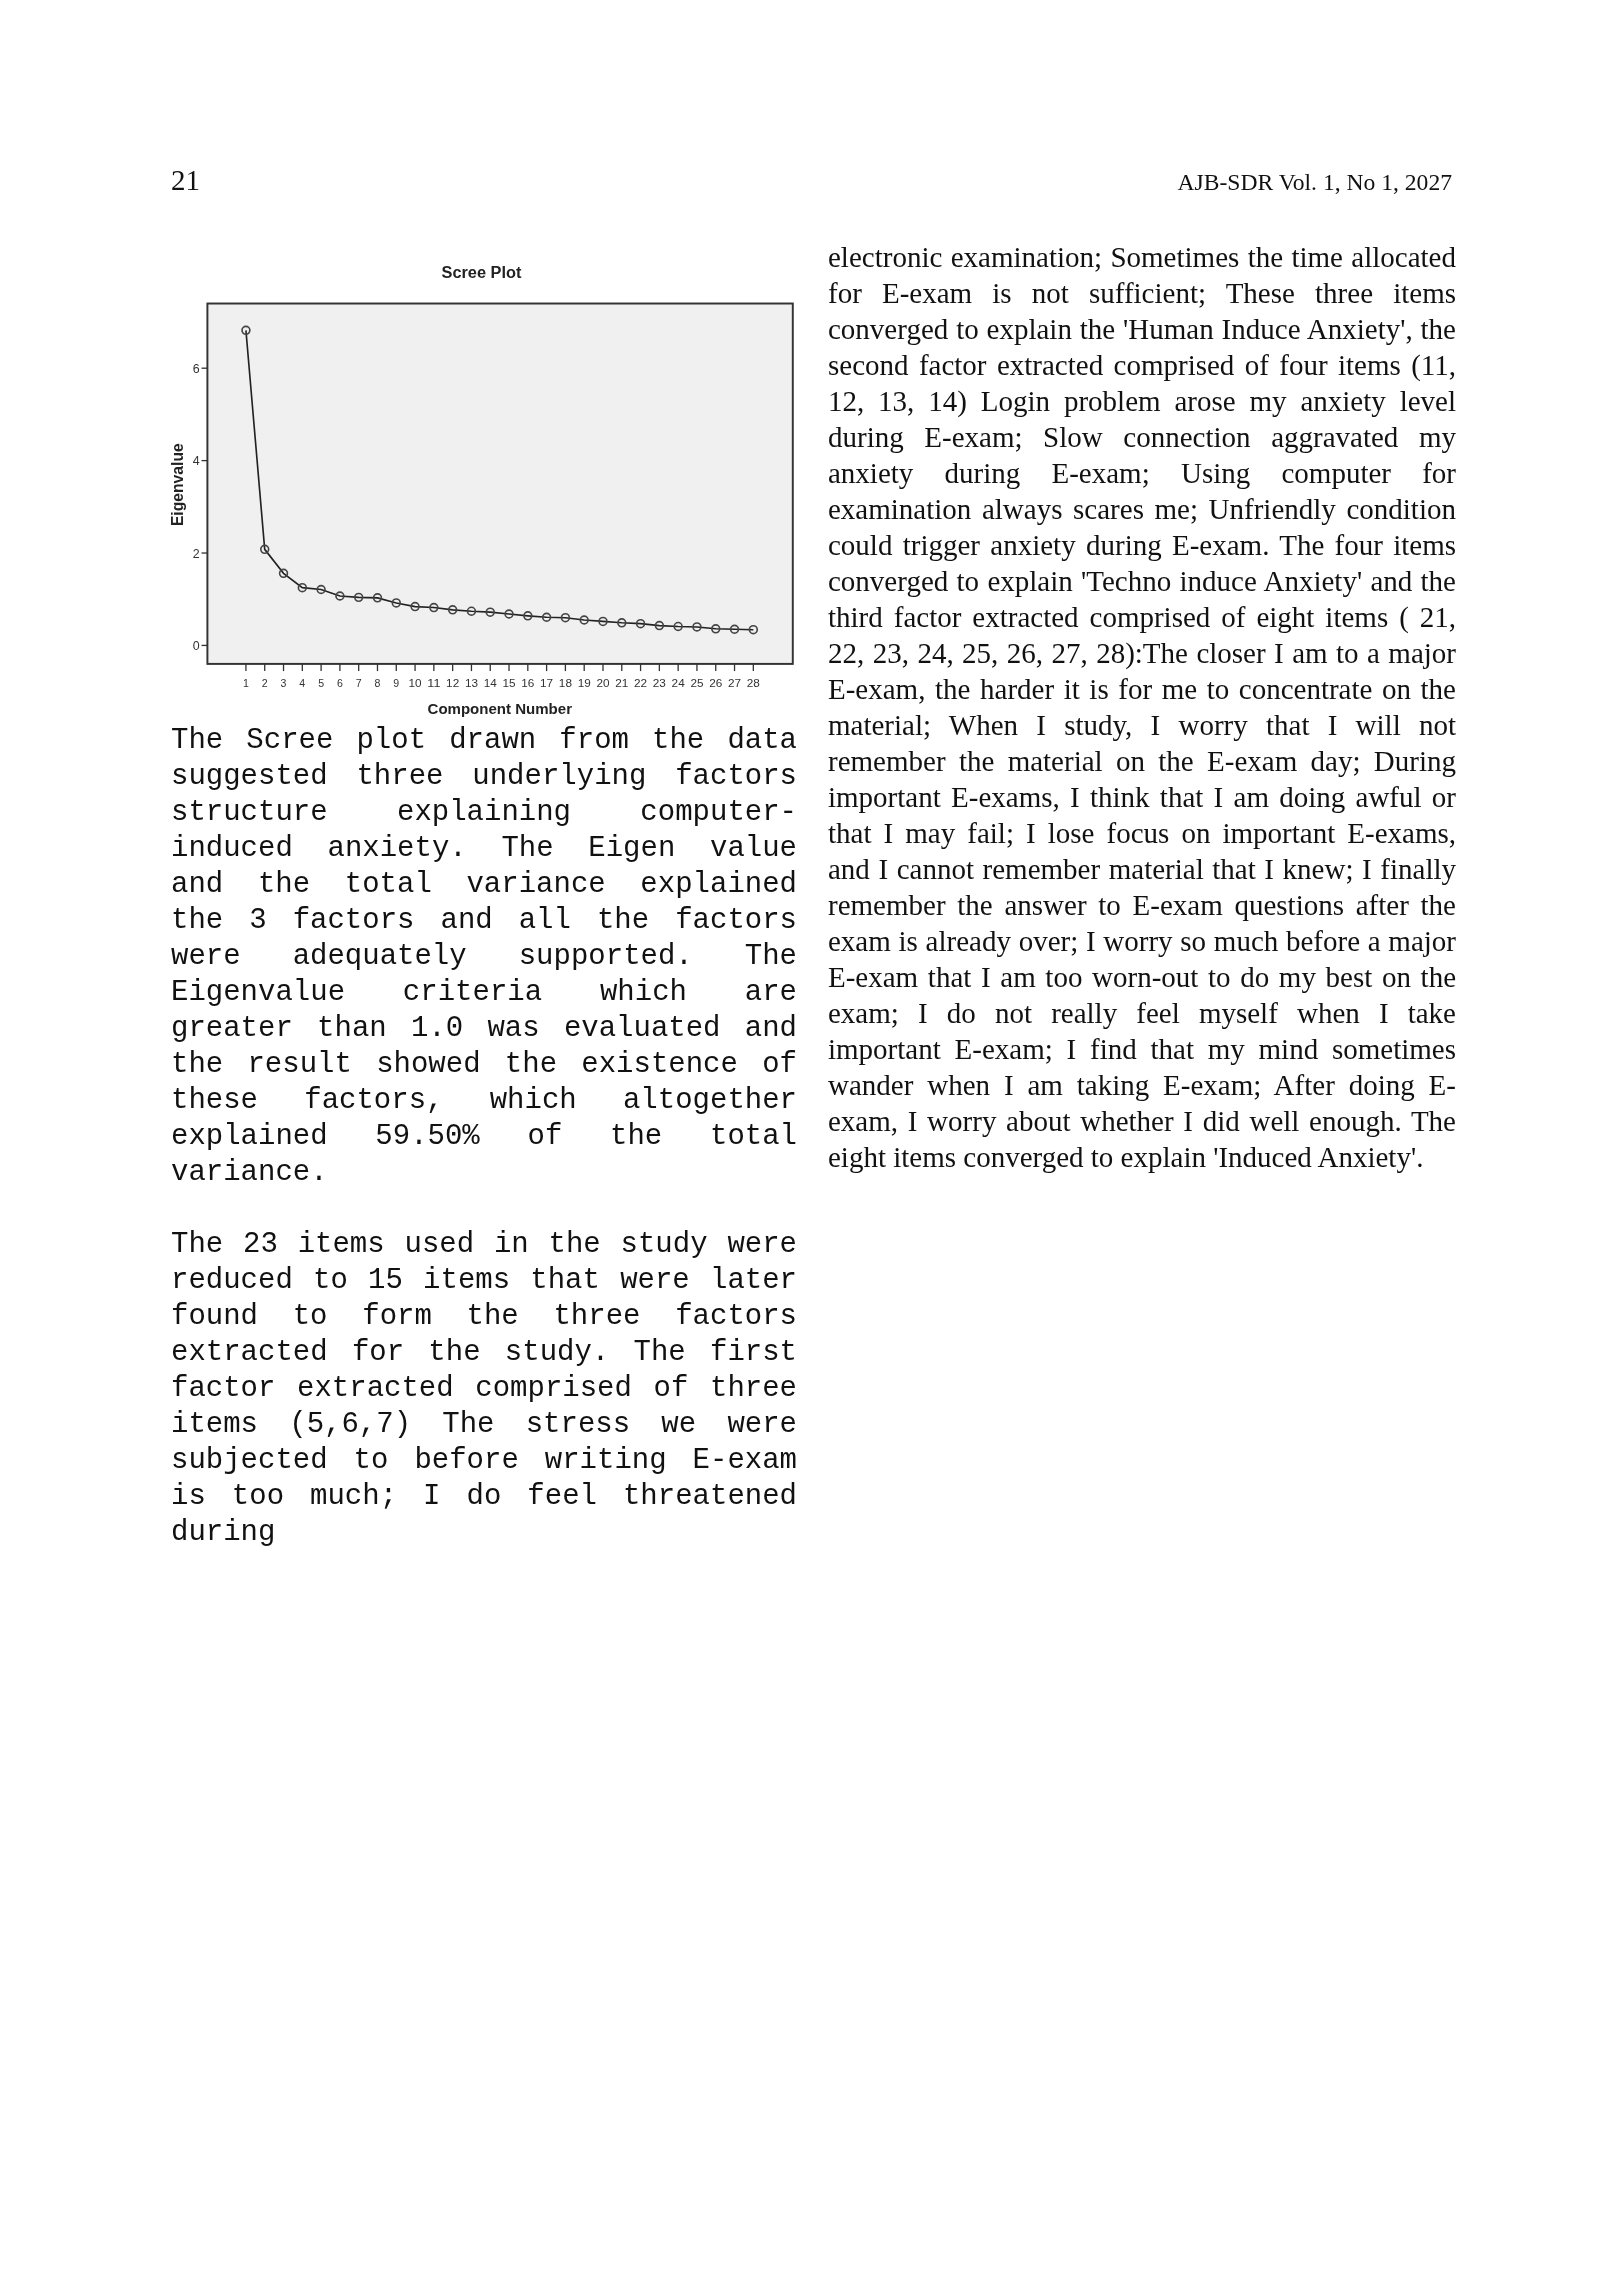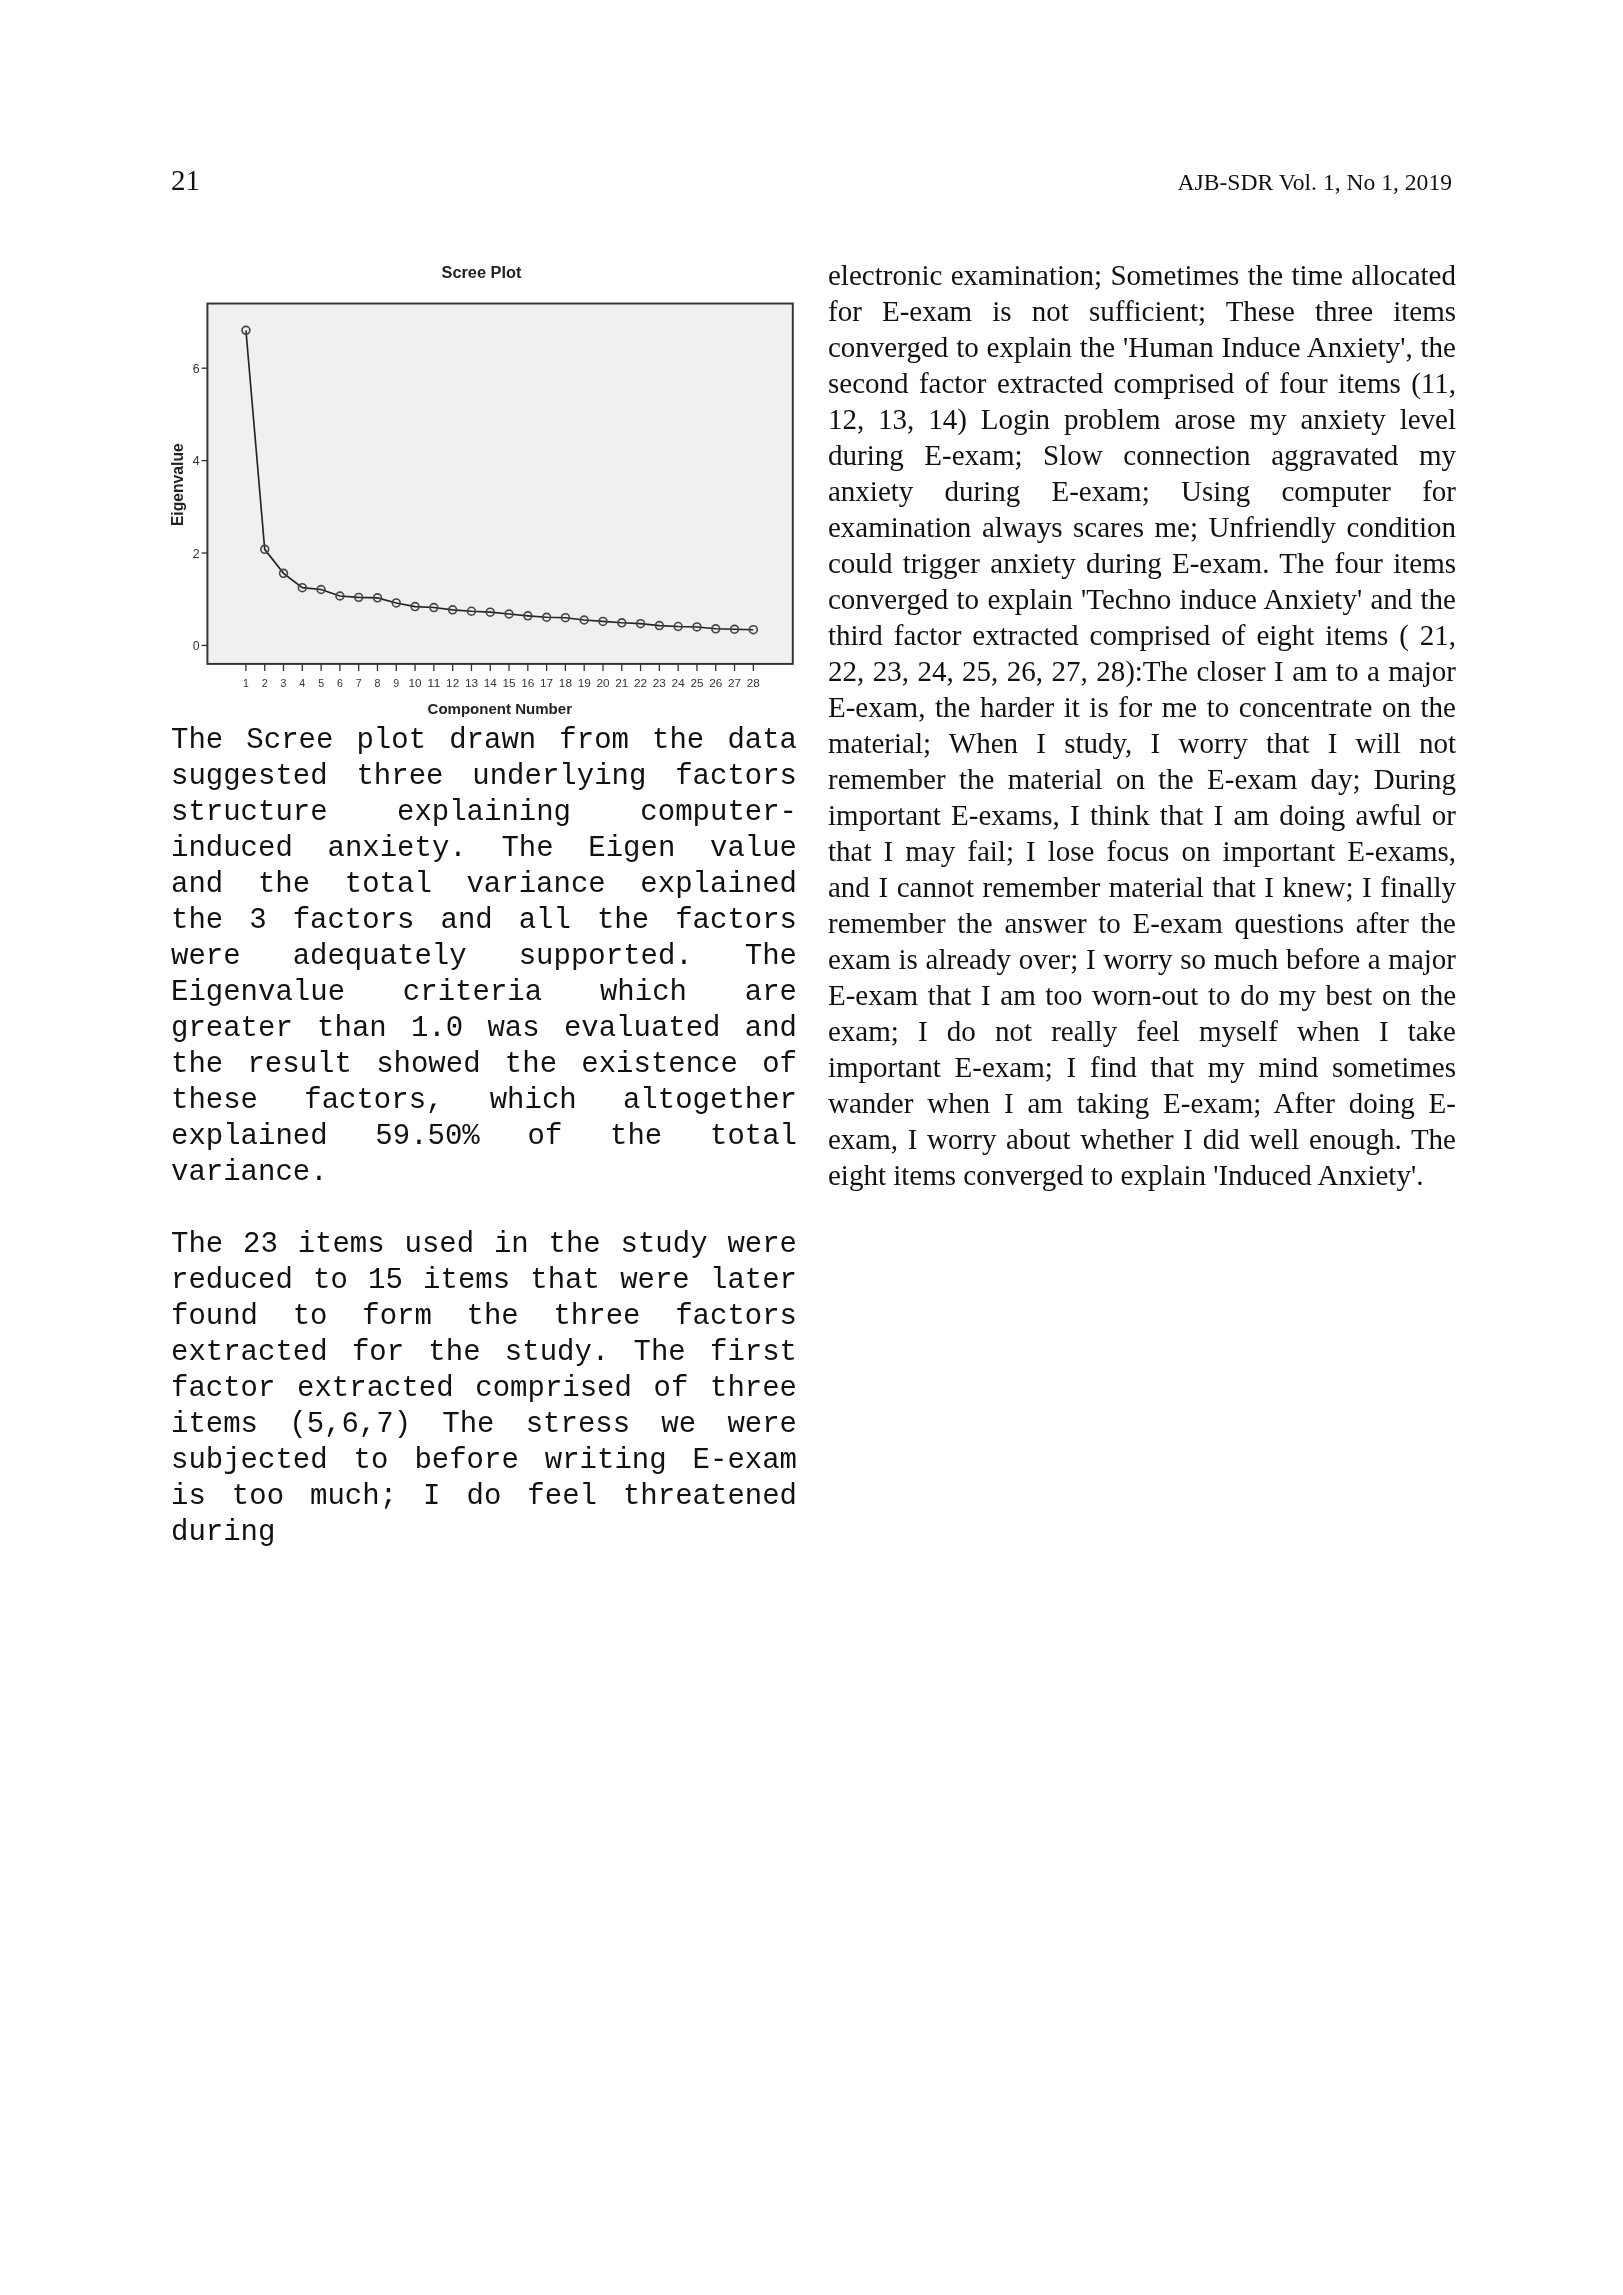--- a/index.html
+++ b/index.html
@@ -5,29 +5,29 @@
   html, body { margin: 0; padding: 0; background: #ffffff; }
   body { width: 1623px; height: 2295px; position: relative; overflow: hidden; font-family: "Liberation Serif", serif; color: #111; }
   .running-header { position: absolute; top: 164px; left: 171px; right: 171px; height: 39px; }
   .page-number { position: absolute; left: 0; top: 0; font-size: 29px; }
   .journal-ref { position: absolute; right: 0; top: 5.2px; font-size: 23.6px; }
   .figure { position: absolute; left: 164px; top: 244px; width: 648px; height: 484px; }
   .figure svg { width: 648px; height: 484px; display: block; }
   .col { position: absolute; font-size: 29px; line-height: 36px; text-align: justify; }
   .col p { margin: 0; }
   .col-left { left: 171px; top: 723px; width: 626px; font-family: Liberation Mono, monospace; }
-  .col-right { left: 828px; top: 257px; width: 628px; }
+  .col-right { left: 828px; top: 239px; width: 628px; }
   .para-gap { height: 36px; }
 </style>
 </head>
 <body>
 
 <div class="running-header">
   <span class="page-number">21</span>
-  <span class="journal-ref">AJB-SDR Vol. 1, No 1, 2019</span>
+  <span class="journal-ref">AJB-SDR Vol. 1, No 1, 2027</span>
 </div>
 
 <div class="figure">
   <svg id="scree" viewBox="0 0 990 740" xmlns="http://www.w3.org/2000/svg">
     <text x="485" y="52" text-anchor="middle" font-family="Liberation Sans, sans-serif" font-weight="bold" font-size="25" fill="#222">Scree Plot</text>
     <rect x="66" y="91" width="895" height="551" fill="#f0f0f0" stroke="#333" stroke-width="3"></rect>
     <g id="y-ticks">
         <line x1="57" y1="613.7435897435897" x2="66" y2="613.7435897435897" stroke="#333" stroke-width="2"></line>
         <text x="54" y="620.7435897435897" text-anchor="end" font-family="Liberation Sans, sans-serif" font-size="19" fill="#333">0</text>
         <line x1="57" y1="472.46153846153845" x2="66" y2="472.46153846153845" stroke="#333" stroke-width="2"></line>

